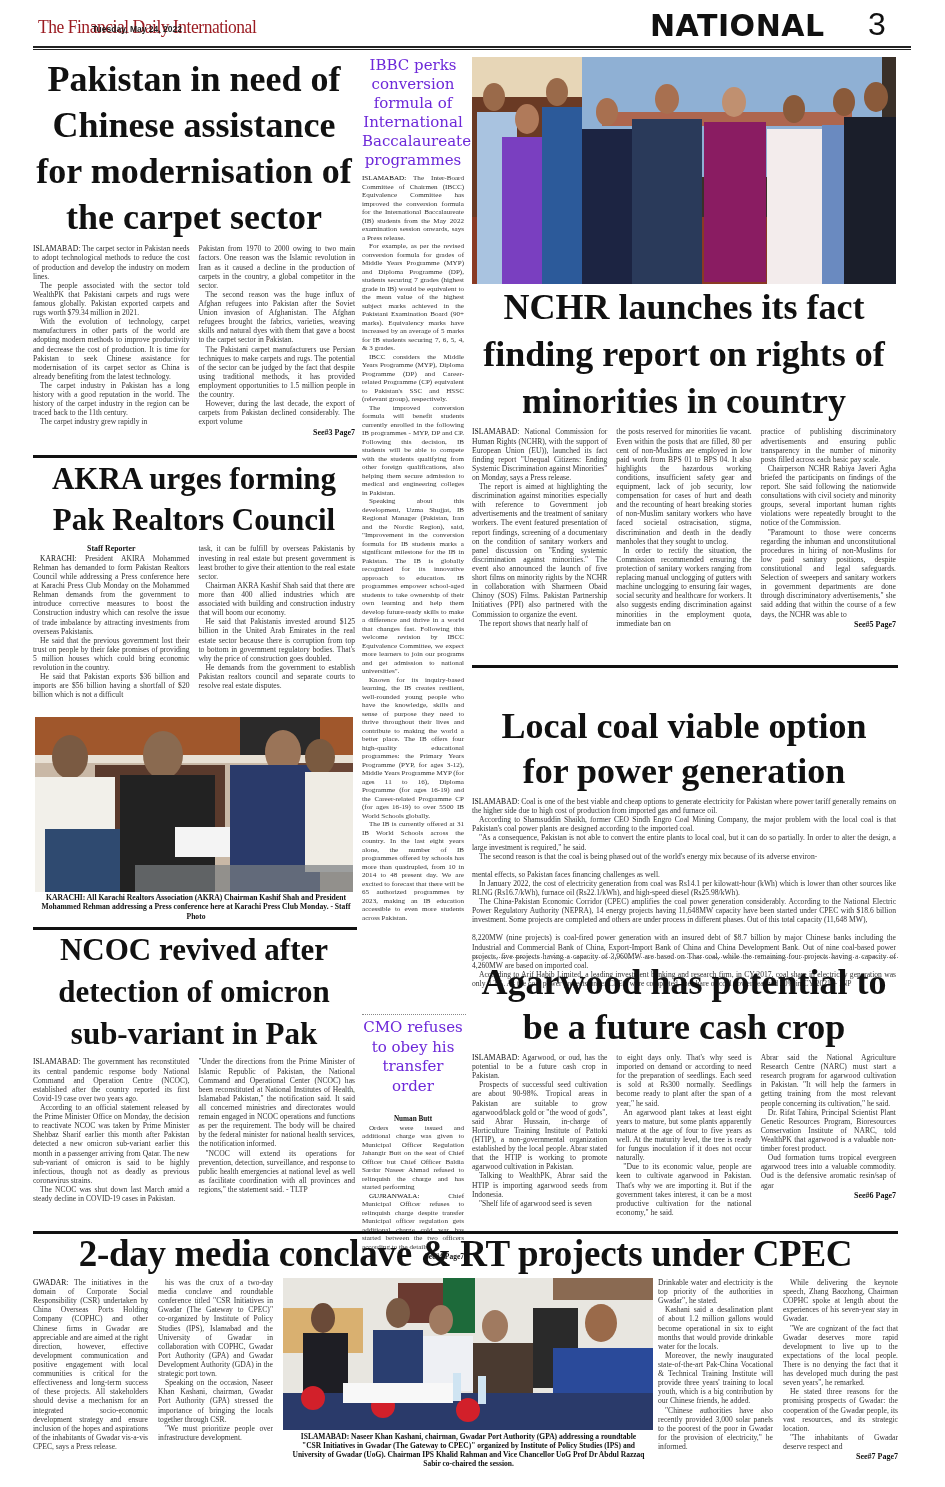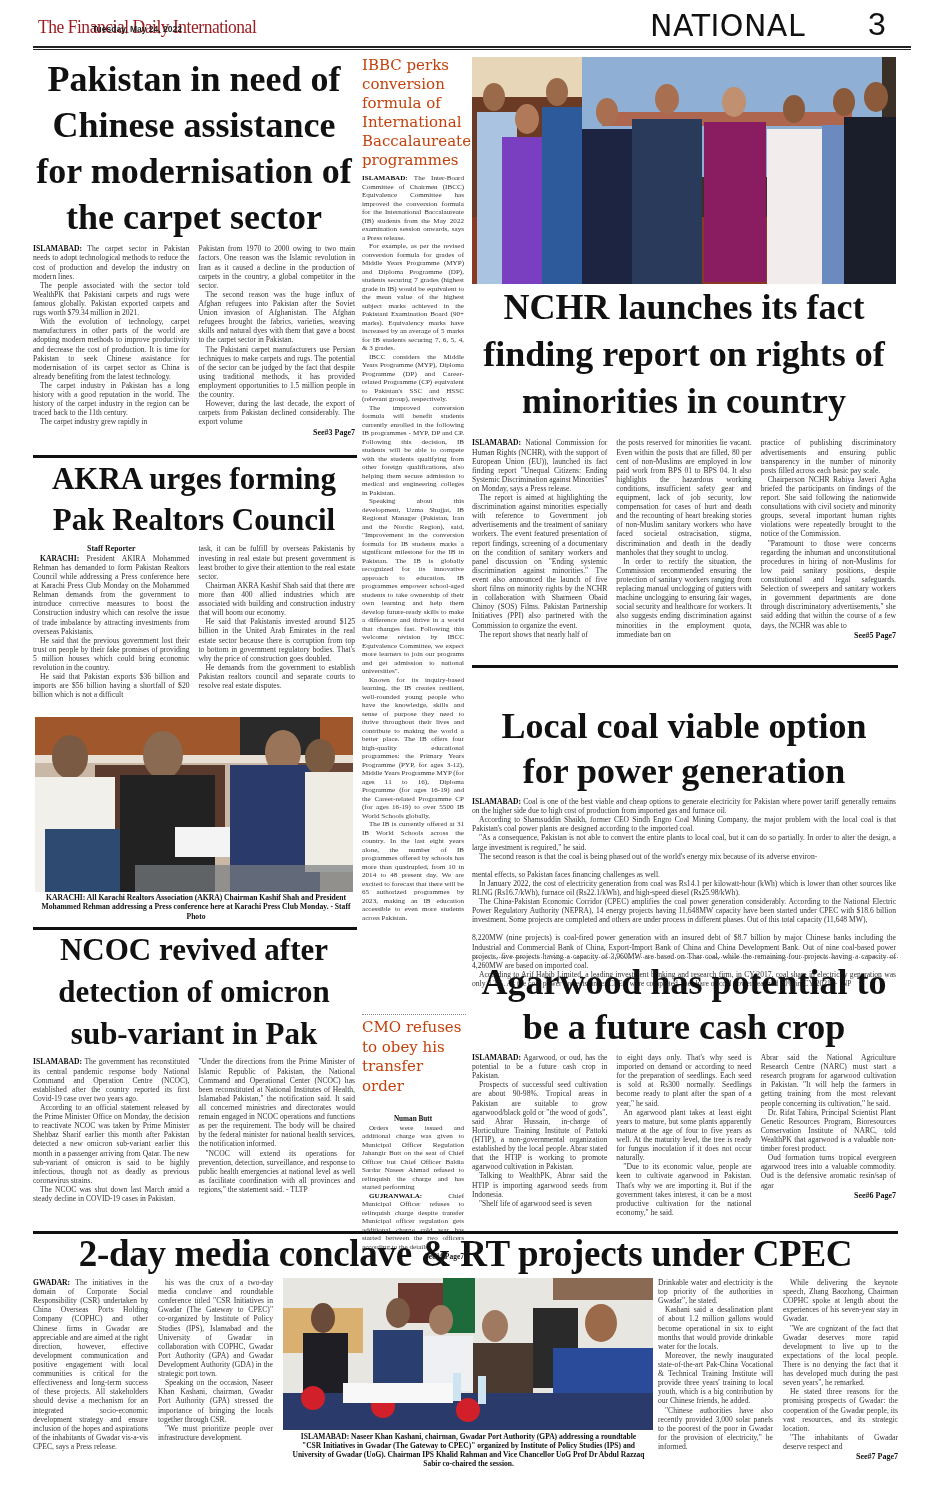--- a/index.html
+++ b/index.html
@@ -1,31 +1,31 @@
 <!DOCTYPE html>
 <html><head>
 <meta charset="utf-8">
 <style>
 *{box-sizing:border-box;margin:0;padding:0}
 body{width:945px;height:1487px;background:#fff;position:relative;overflow:hidden;font-family:"Liberation Serif",serif;color:#222}
 .abs{position:absolute}
 .masthead-title{left:38px;top:16px;font-size:19px;color:#9b1c22;font-family:"Liberation Serif",serif;letter-spacing:-0.5px;transform:scaleX(0.92);transform-origin:left}
 .masthead-date{left:92px;top:24px;font-size:8.5px;font-weight:bold;font-family:"Liberation Sans",sans-serif;color:#222}
-.section-name{left:650px;top:8px;font-size:30px;font-family:"DejaVu Sans",sans-serif;font-weight:normal;color:#111;letter-spacing:0.5px}
+.section-name{left:650px;top:8px;font-size:30px;font-family:"DejaVu Sans",sans-serif;font-weight:bold;color:#111;letter-spacing:0.5px}
 .page-num{left:868px;top:6px;font-size:32px;font-family:"Liberation Sans",sans-serif;color:#111}
 .rule-top{left:33px;top:46px;width:878px;height:4px;border-top:2px solid #222;border-bottom:1px solid #222}
 .rule{height:3px;border-top:2px solid #111;border-bottom:1px solid #111}
 .rule-thin{height:0;border-top:1px dotted #888}
 .hl{font-family:"Liberation Serif",serif;font-weight:bold;color:#111;text-align:center;line-height:1.12}
-.hl-light{font-family:"DejaVu Serif",serif;font-weight:normal;color:#c2410c;line-height:1.2}
+.hl-light{font-family:"DejaVu Serif",serif;font-weight:normal;color:#6d28d9;text-align:center;line-height:1.2}
 .cols{display:flex;gap:9px}
 .col{flex:1;font-size:7.6px;line-height:1.2;text-align:justify;color:#333}
 .col p{text-indent:7px}
 .col p:first-child{text-indent:0}
-.dl{font-weight:bold;color:#111}
+.dl{font-weight:normal;color:#111}
 .byline{text-align:center;font-weight:bold;font-size:7.8px;color:#111}
 .see{text-align:right;font-weight:bold;font-size:8px;color:#111;margin-top:1px}
 .caption{font-weight:bold;font-size:7.6px;text-align:center;line-height:1.22;color:#111}
 .photo{overflow:hidden;background:#8a7c6a}
 .photo svg{width:100%;height:100%;display:block}
 .narrow{font-size:7.4px;line-height:1.2;text-align:justify;color:#333}
 .narrow p{text-indent:7px}
 .narrow p:first-child{text-indent:0}
 </style>
 </head>
@@ -163,21 +163,21 @@
         <ellipse cx="322" cy="52" rx="11" ry="14" fill="#8a5a3a"></ellipse>
       <rect x="350" y="68" width="40" height="159" fill="#6a8ac0"></rect>
         <ellipse cx="372" cy="45" rx="11" ry="14" fill="#8a5a3a"></ellipse>
       <rect x="372" y="60" width="52" height="167" fill="#1a1e2a"></rect>
         <ellipse cx="404" cy="40" rx="12" ry="15" fill="#8a5a3a"></ellipse>
     </g>
   </svg>
 </div>
 <div class="abs" style="left:472px;top:284px;width:424px;">
   <h1 class="hl" style="font-size:36px;line-height:1.3;padding:0 6px;">NCHR launches its fact finding report on rights of minorities in country</h1>
-  <div class="cols" style="margin-top:14px;">
+  <div class="cols" style="margin-top:3px;">
     <div class="col">
       <p><span class="dl">ISLAMABAD:</span> <span>National Commission for Human Rights (NCHR), with the support of European Union (EU)), launched its fact finding report "Unequal Citizens: Ending Systemic Discrimination against Minorities" on Monday, says a Press release.</span></p>
       <p>The report is aimed at highlighting the discrimination against minorities especially with reference to Government job advertisements and the treatment of sanitary workers. The event featured presentation of report findings, screening of a documentary on the condition of sanitary workers and panel discussion on "Ending systemic discrimination against minorities." The event also announced the launch of five short films on minority rights by the NCHR in collaboration with Sharmeen Obaid Chinoy (SOS) Films. Pakistan Partnership Initiatives (PPI) also partnered with the Commission to organize the event.</p>
       <p>The report shows that nearly half of</p>
     </div>
     <div class="col">
       <p style="text-indent:0">the posts reserved for minorities lie vacant. Even within the posts that are filled, 80 per cent of non-Muslims are employed in low paid work from BPS 01 to BPS 04. It also highlights the hazardous working conditions, insufficient safety gear and equipment, lack of job security, low compensation for cases of hurt and death and the recounting of heart breaking stories of non-Muslim sanitary workers who have faced societal ostracisation, stigma, discrimination and death in the deadly manholes that they sought to unclog.</p>
       <p>In order to rectify the situation, the Commission recommended ensuring the protection of sanitary workers ranging from replacing manual unclogging of gutters with machine unclogging to ensuring fair wages, social security and healthcare for workers. It also suggests ending discrimination against minorities in the employment quota, immediate ban on</p>
     </div>
     <div class="col">

